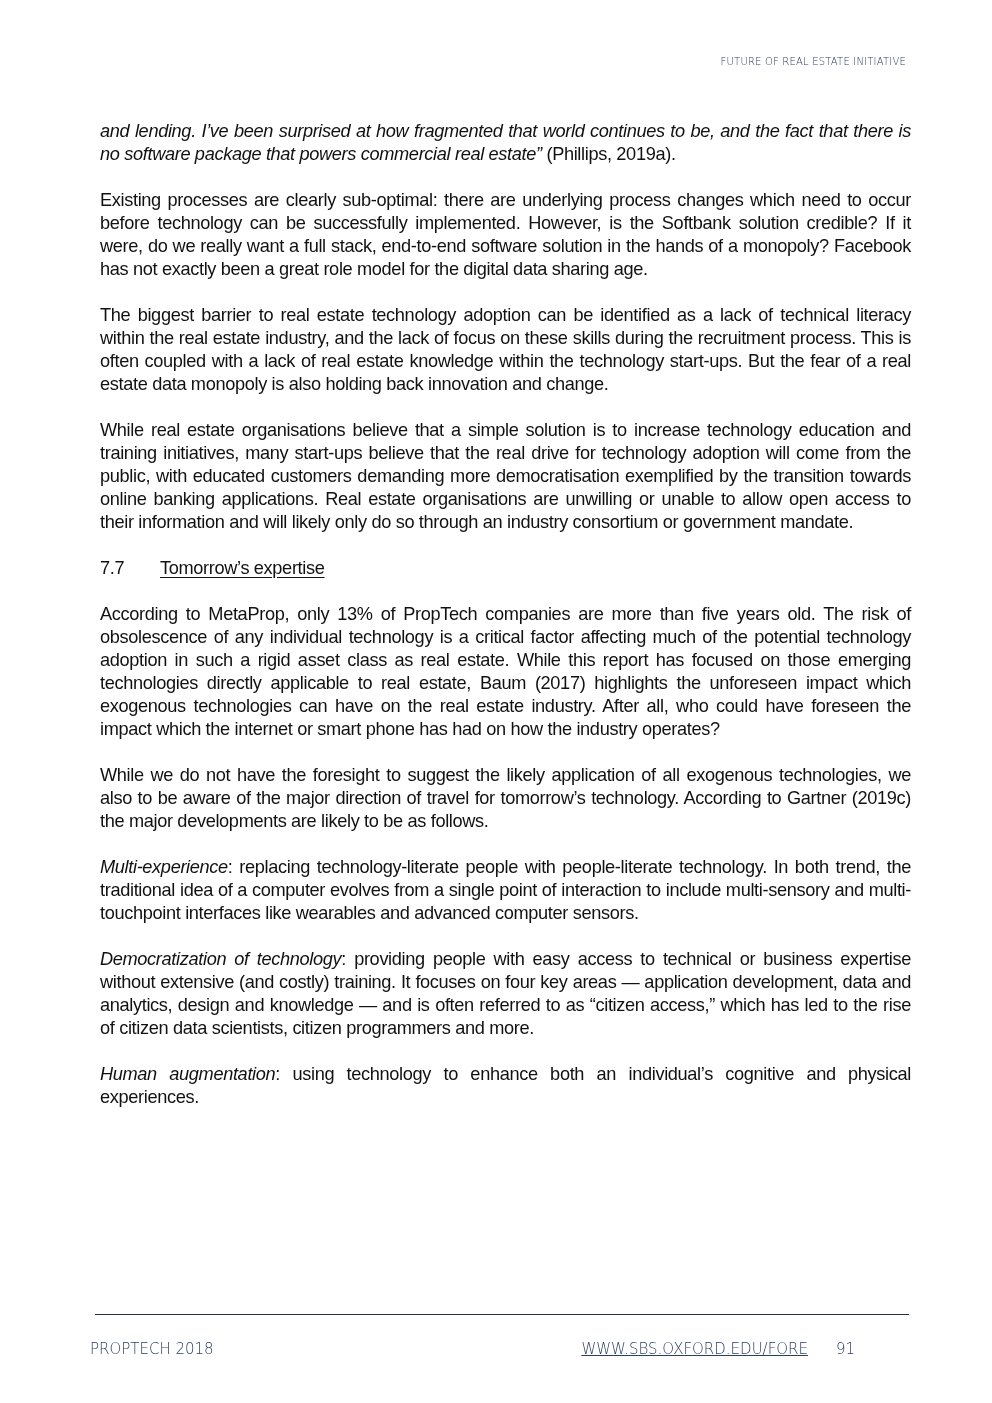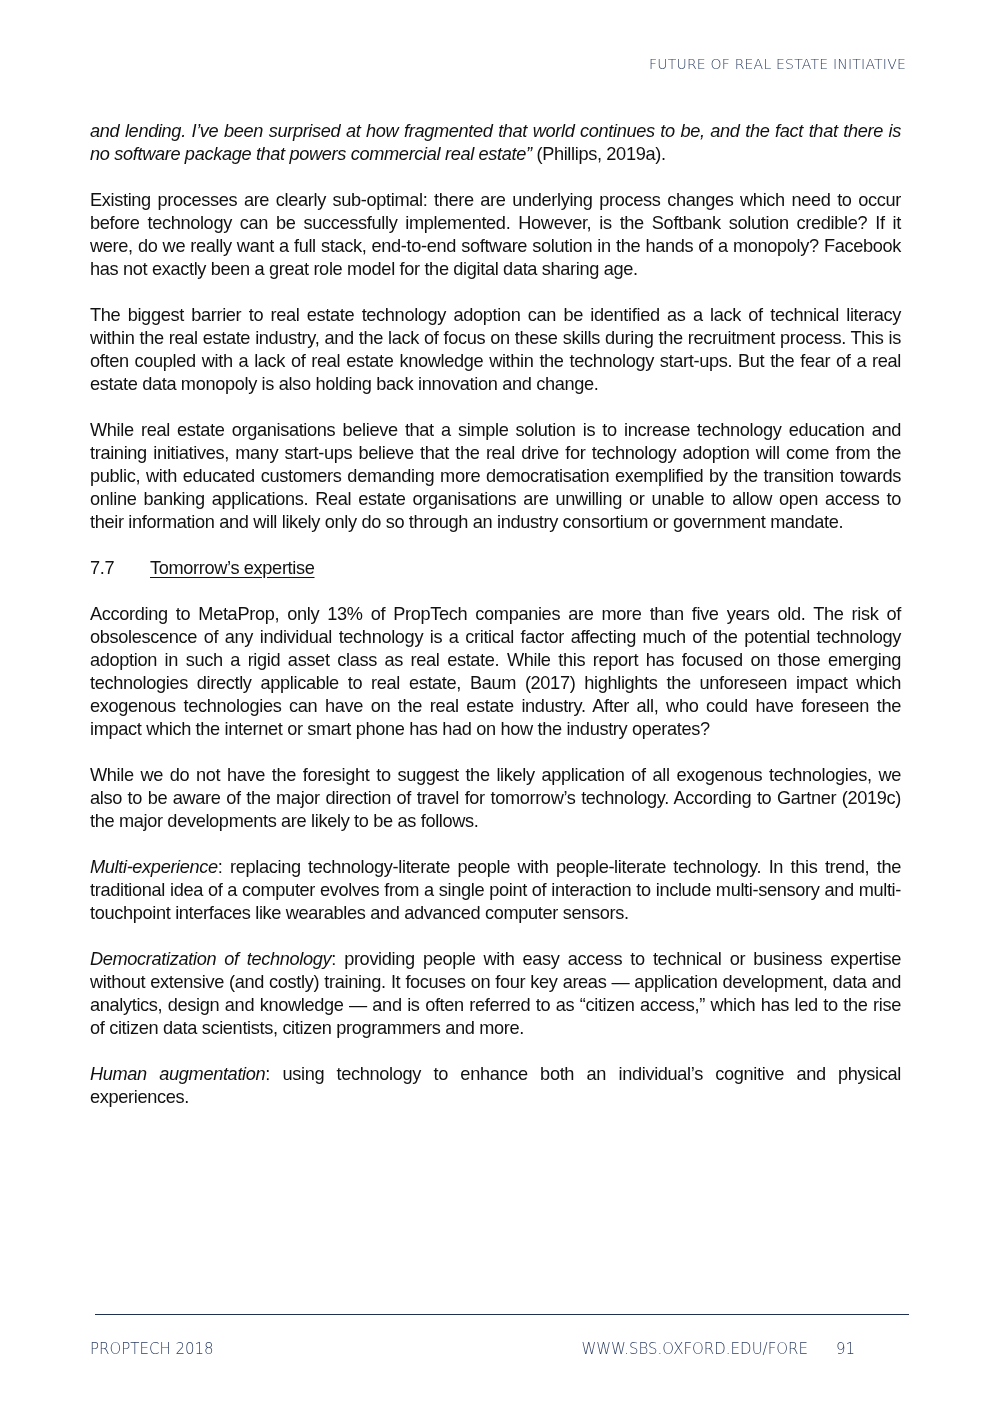--- a/index.html
+++ b/index.html
@@ -1,42 +1,42 @@
 <!DOCTYPE html>
 <html><head>
 <meta charset="utf-8">
 <style>
   html, body { margin: 0; padding: 0; background: #ffffff; }
   body { width: 992px; height: 1403px; position: relative; overflow: hidden; }
   .page { position: absolute; left: 0; top: 0; width: 992px; height: 1403px; background: #fff; }
   .running-header {
     position: absolute; right: 86px; top: 56px;
-    font-family: "DejaVu Sans", sans-serif; font-size: 14px; letter-spacing: 0.2px;
+    font-family: "DejaVu Sans", sans-serif; font-size: 10px; letter-spacing: 0.2px;
     color: #2c3e63; font-weight: 300;
   }
   .body-text {
-    position: absolute; left: 90px; top: 120px; width: 811px;
+    position: absolute; left: 100px; top: 120px; width: 811px;
     font-family: "Liberation Sans", sans-serif; font-size: 18.2px; line-height: 23px;
     color: #111; letter-spacing: -0.35px;
   }
   .body-text p { margin: 0 0 23px 0; text-align: justify; }
   .body-text em { font-style: italic; }
   .section-heading { margin: 0 0 23px 0; font-size: 18.2px; line-height: 23px; }
   .section-num { display: inline-block; width: 60px; }
   .section-title { text-decoration: underline; text-underline-offset: 3px; }
   .footer-rule {
     position: absolute; left: 95px; top: 1314px; width: 814px; height: 0;
     border-top: 1.3px solid #1f3050;
   }
   .footer {
     position: absolute; top: 1340px; left: 90px; width: 782px;
     font-family: "DejaVu Sans", sans-serif; font-size: 15px; color: #2c3e63; font-weight: 300;
   }
   .footer .left { position: absolute; left: 0; top: 0; }
-  .footer .url { position: absolute; right: 64px; top: 0; }
+  .footer .url { position: absolute; right: 64px; top: 0; text-decoration: underline; }
   .footer .pagenum { position: absolute; right: 17px; top: 0; }
 </style>
 </head>
 <body>
 
 <div class="page">
 
   <div class="running-header">FUTURE OF REAL ESTATE INITIATIVE</div>
 
   <div class="body-text">
@@ -51,21 +51,21 @@
 
     <div class="section-heading">
       <span class="section-num">7.7</span><span class="section-title">Tomorrow’s expertise</span>
     </div>
 
     <p>According to MetaProp, only 13% of PropTech companies are more than five years old. The risk of obsolescence of any individual technology is a critical factor affecting much of the potential technology adoption in such a rigid asset class as real estate. While this report has focused on those emerging technologies directly applicable to real estate, Baum (2017) highlights the unforeseen impact which exogenous technologies can have on the real estate industry. After all, who could have foreseen the impact which the internet or smart phone has had on how the industry operates?</p>
 
     <p>While we do not have the foresight to suggest the likely application of all exogenous technologies, we also to be aware of the major direction of travel for tomorrow’s technology. According to Gartner (2019c) the major developments are likely to be as follows.</p>
 
 
-    <p><em>Multi-experience</em><span>: replacing technology-literate people with people-literate technology. In this trend, the traditional idea of a computer evolves from a single point of interaction to include multi-sensory and multi-touchpoint interfaces like wearables and advanced computer sensors.</span></p>
+    <p><em>Multi-experience</em><span>: replacing technology-literate people with people-literate technology. In both trend, the traditional idea of a computer evolves from a single point of interaction to include multi-sensory and multi-touchpoint interfaces like wearables and advanced computer sensors.</span></p>
 
     <p><em>Democratization of technology</em><span>: providing people with easy access to technical or business expertise without extensive (and costly) training. It focuses on four key areas — application development, data and analytics, design and knowledge — and is often referred to as “citizen access,” which has led to the rise of citizen data scientists, citizen programmers and more.</span></p>
 
     <p><em>Human augmentation</em><span>: using technology to enhance both an individual’s cognitive and physical experiences.</span></p>
 
   </div>
 
   <div class="footer-rule"></div>
 
   <div class="footer">

